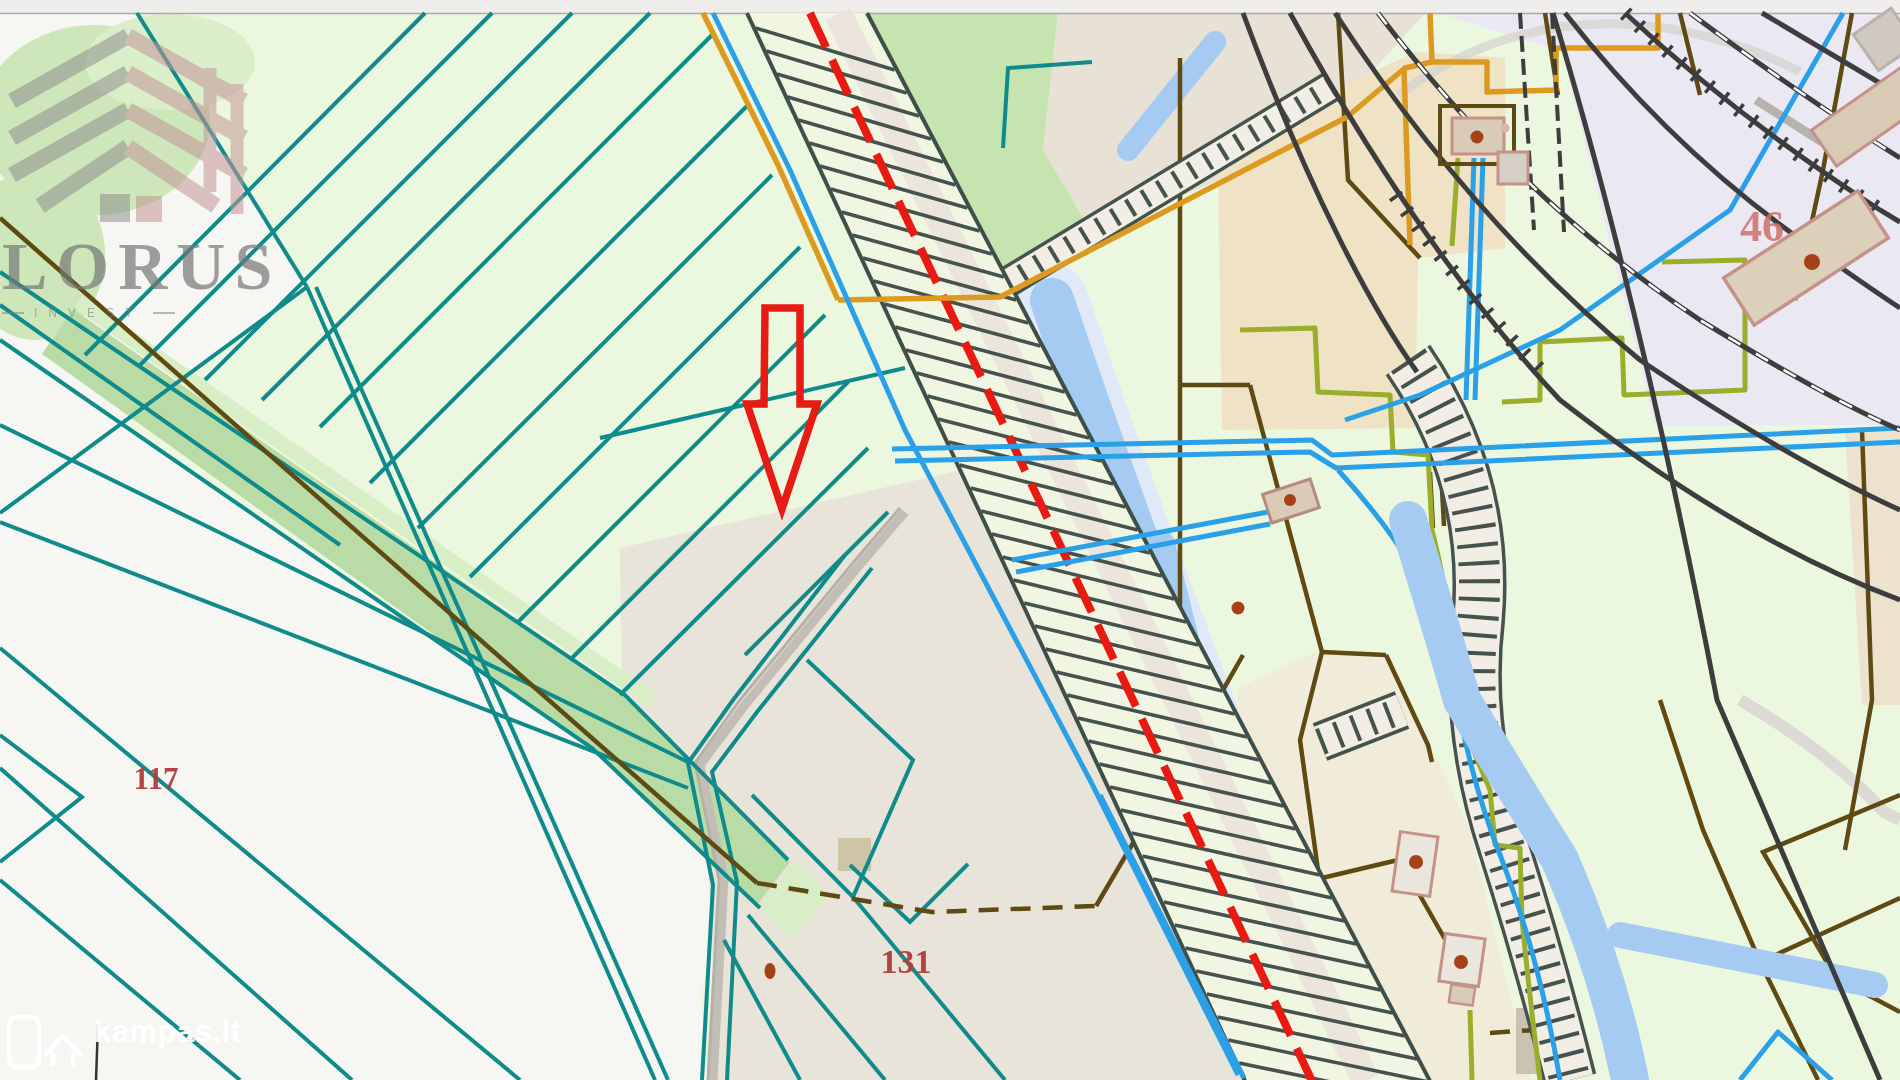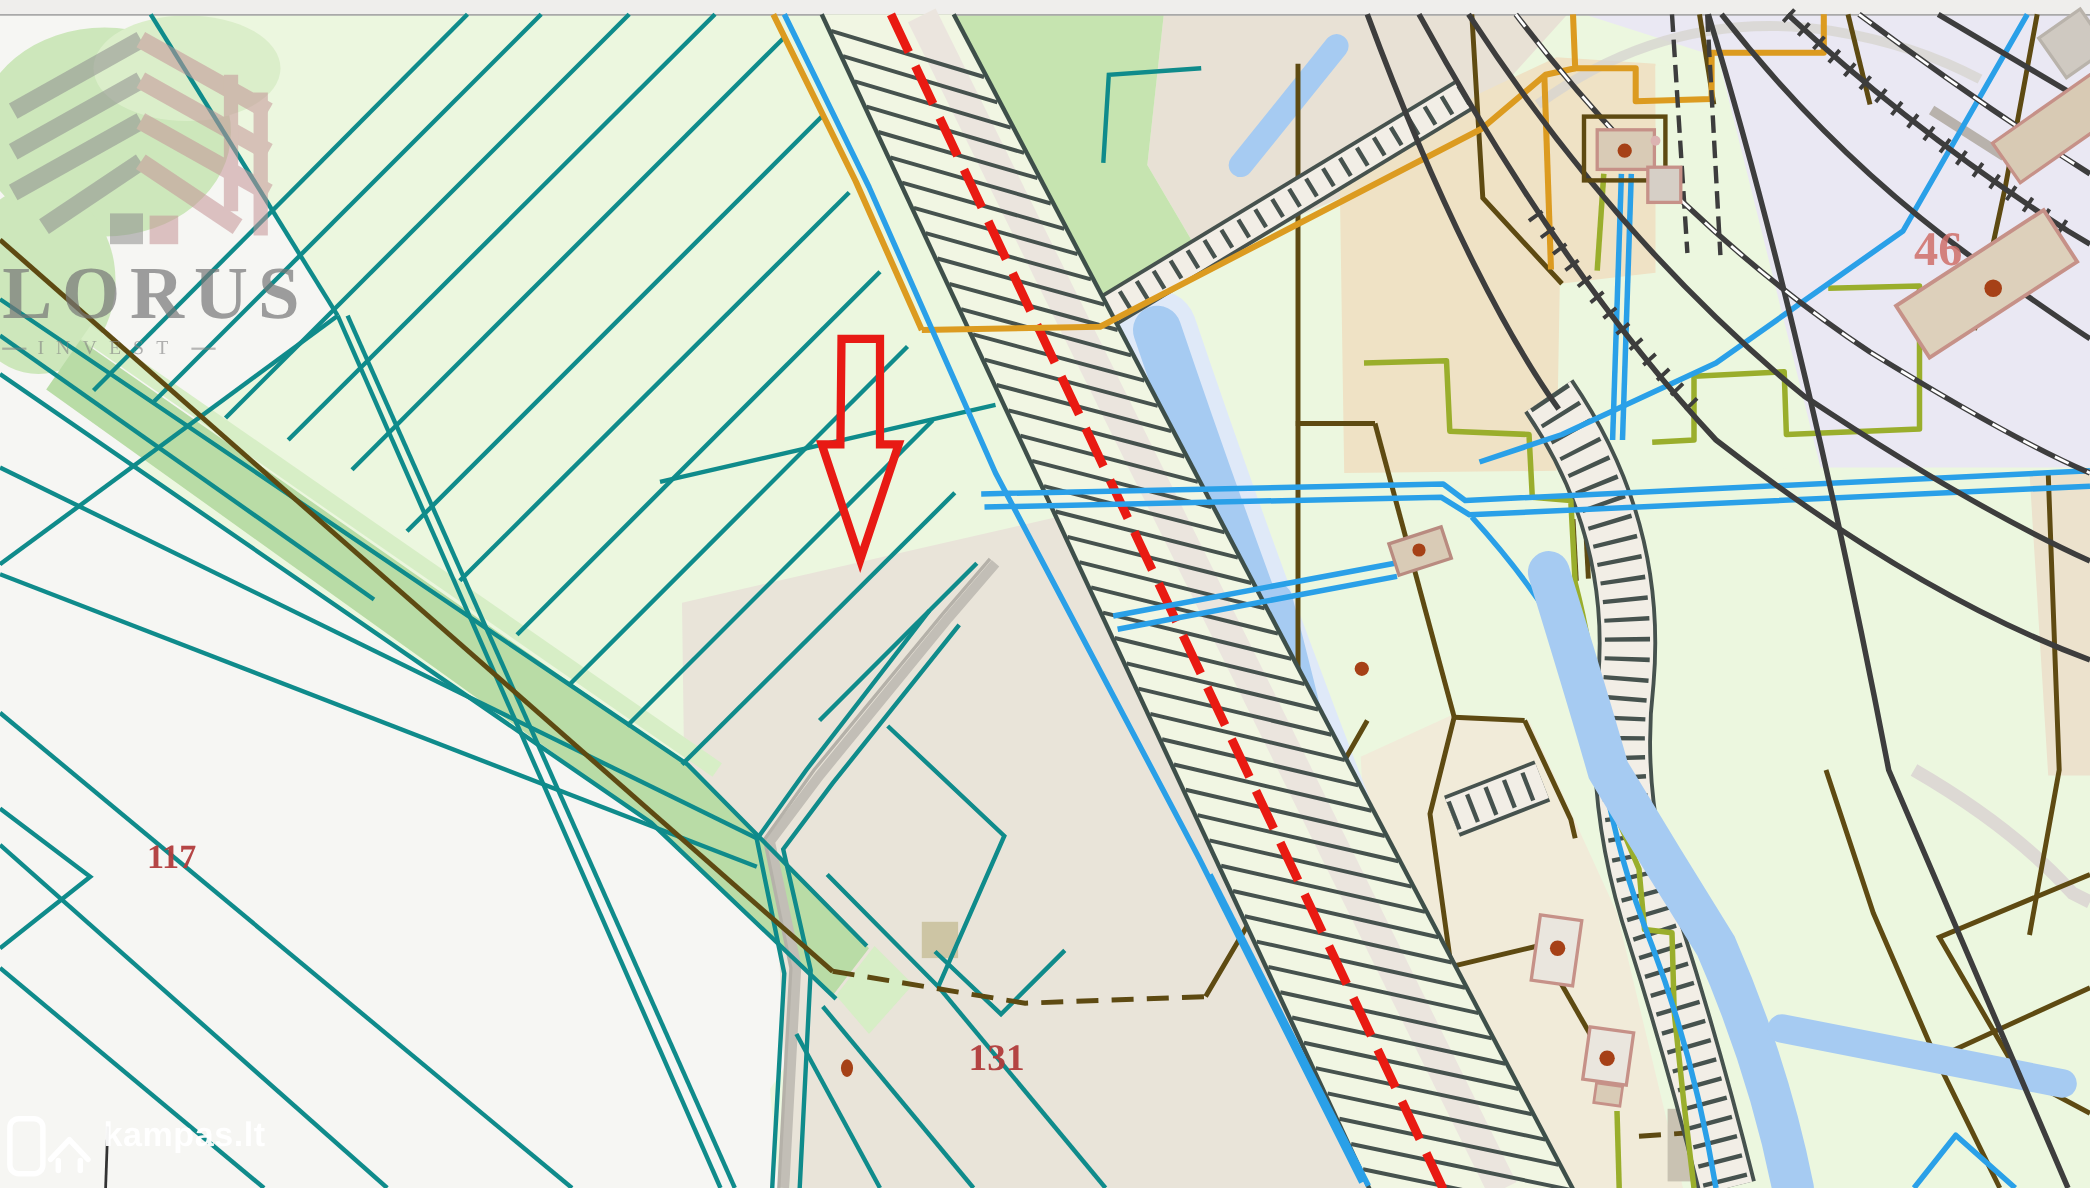--- a/index.html
+++ b/index.html
@@ -8,21 +8,21 @@
   #map{position:absolute;left:0;top:0;width:1900px;height:1080px;}
   svg text.parcel-label{font-family:"Liberation Serif",serif;font-weight:bold;}
 
   
   .watermark{position:absolute;left:0;top:6px;width:300px;pointer-events:none;}
   .wm-icon{display:block;margin-left:0;opacity:.55;}
   .wm-title{font-family:"Liberation Serif",serif;font-size:68px;font-weight:600;
             letter-spacing:9px;color:rgba(118,118,118,.70);margin:4px 0 0 2px;line-height:1;}
   .wm-sub-row{display:flex;align-items:center;gap:10px;margin:6px 0 0 2px;width:216px;}
   .wm-dash{flex:0 0 22px;height:2px;background:rgba(130,130,130,.55);}
-  .wm-sub{font-family:Liberation Serif, serif;font-size:18px;letter-spacing:11px;
+  .wm-sub{font-family:Liberation Sans, sans-serif;font-size:12px;letter-spacing:11px;
           color:rgba(128,128,128,.60);white-space:nowrap;}
 
   
   .attribution{position:absolute;left:6px;top:1014px;display:flex;align-items:flex-start;
                gap:10px;color:rgba(255,255,255,.95);}
   .attr-text{font-size:31px;font-weight:bold;letter-spacing:.5px;
              font-family:"Liberation Sans",sans-serif;}
 </style>
 </head>
 <body>

